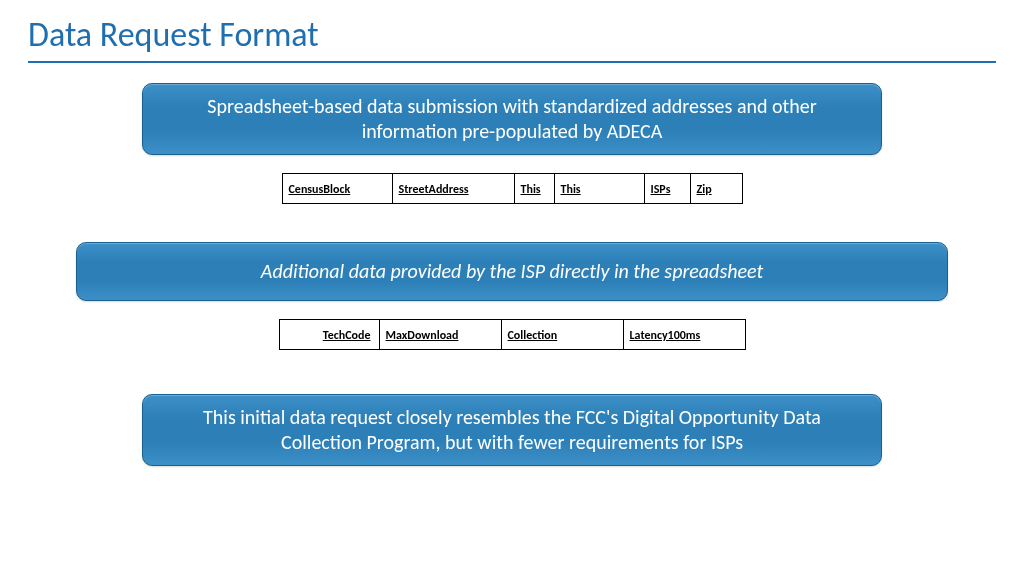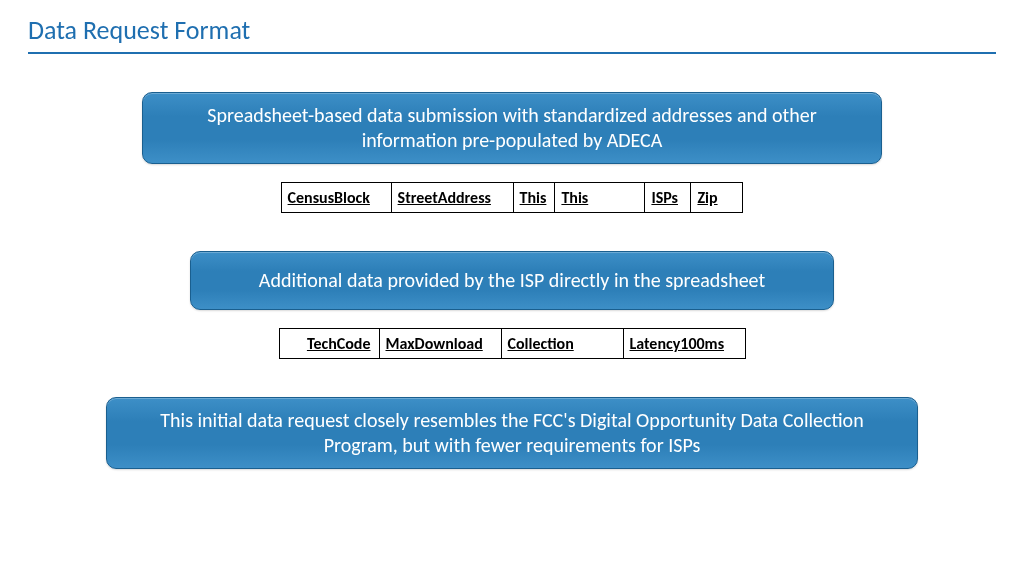--- a/index.html
+++ b/index.html
@@ -5,57 +5,57 @@
   * { margin: 0; padding: 0; box-sizing: border-box; }
   body {
     width: 1024px;
     height: 576px;
     background: #ffffff;
     font-family: "Segoe UI", Calibri, Arial, sans-serif;
     overflow: hidden;
     position: relative;
   }
   .title {
-    font-size: 26px;
+    font-size: 34px;
     font-weight: 400;
     color: #1f6fb0;
     padding: 14px 0 6px 28px;
   }
   .title-rule {
     margin: 0 28px;
     border: none;
     border-top: 2px solid #1f6fb0;
   }
   .content {
     display: flex;
     flex-direction: column;
     align-items: center;
     gap: 18px;
-    padding-top: 38px;
+    padding-top: 20px;
   }
   .pill {
     background: linear-gradient(#3d8fc7, #2d7fb8, #2d7fb8, #3d8fc7);
     border: 1px solid #1a5f8f;
     border-radius: 10px;
     color: #ffffff;
     font-size: 20px;
     line-height: 1.25;
     text-align: center;
     padding: 10px 30px;
     box-shadow: inset 0 1px 0 rgba(255,255,255,0.25), 0 1px 2px rgba(0,0,0,0.15);
   }
   .pill-1 { width: 740px; }
-  .pill-2 { width: 644px; padding-top: 16px; padding-bottom: 16px; }
-  .pill-3 { width: 812px; }
+  .pill-2 { width: 872px; padding-top: 16px; padding-bottom: 16px; font-style: italic; }
+  .pill-3 { width: 740px; margin-top: 6px; }
   .cols-table {
     border-collapse: collapse;
   }
   .cols-table td {
     border: 1px solid #000000;
-    font-size: 16px;
+    font-size: 12px;
     font-weight: 700;
     text-decoration: underline;
     color: #000000;
     padding: 4px 8px 4px 6px;
     white-space: nowrap;
     vertical-align: middle;
     height: 30px;
   }
   .t1-c0 { min-width: 110px; }
   .t1-c1 { min-width: 122px; }

